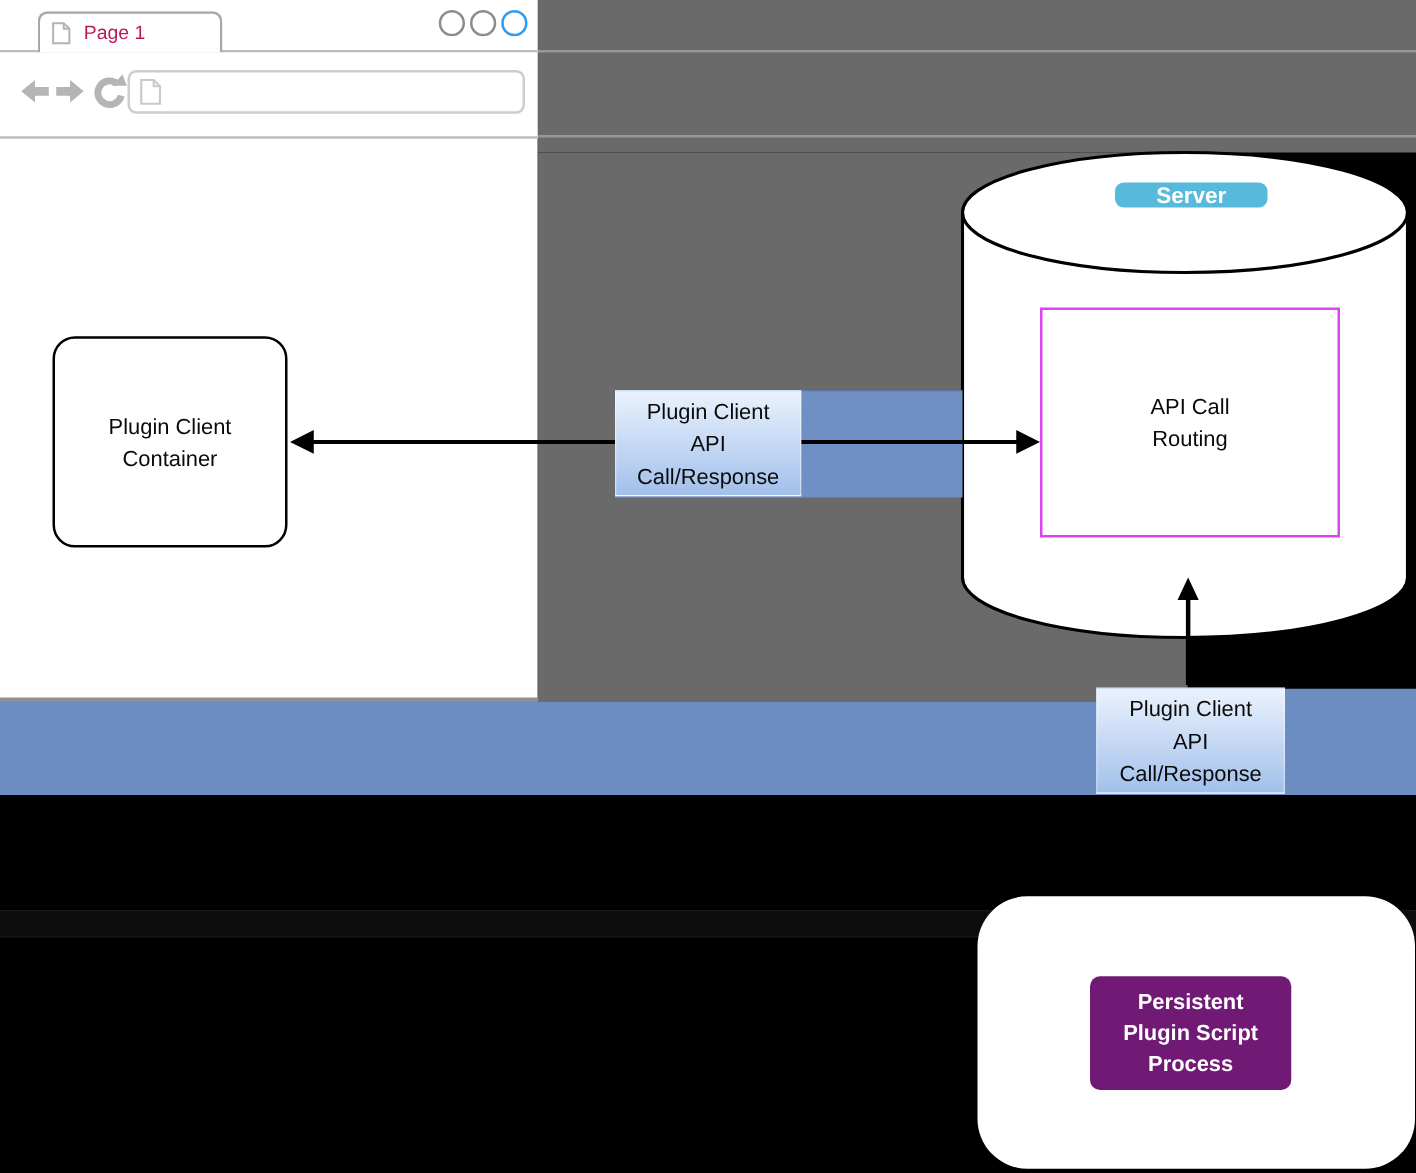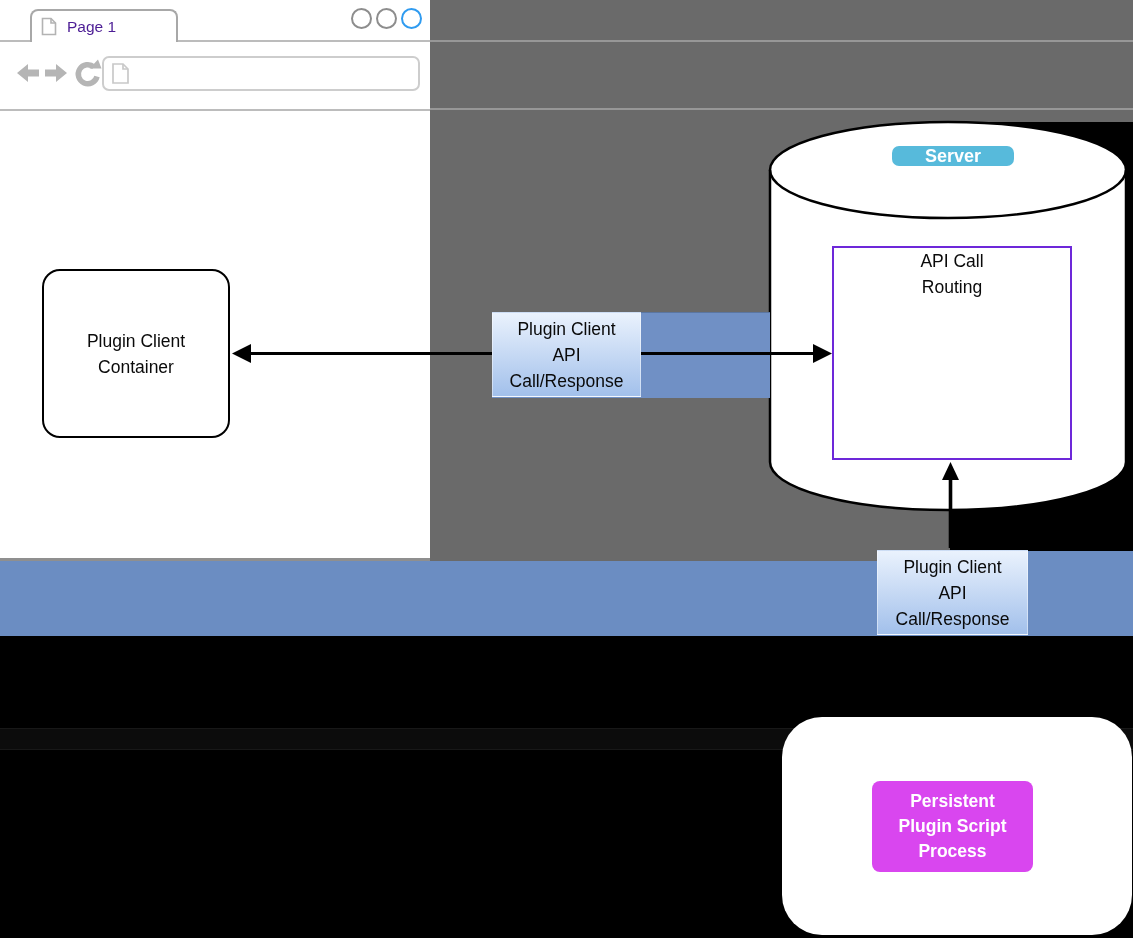--- a/index.html
+++ b/index.html
@@ -17,53 +17,53 @@
   .blue-band{left:0;top:561px;width:1133px;height:75px;background:#6b8dc2;z-index:2;}
   .blue-band-right{left:950px;top:551px;width:183px;height:85px;background:#6b8dc2;z-index:2;}
   
   .browser{left:0;top:0;width:430px;height:561px;background:#fff;z-index:5;
     border-bottom:3px solid #8f8f8f;box-sizing:border-box;}
   .tabbar{position:absolute;left:0;top:0;width:430px;height:42px;background:#fff;
     border-bottom:2px solid #bcbcbc;box-sizing:border-box;}
   .tab{position:absolute;left:30px;top:9px;width:148px;height:33px;background:#fff;
     border:2px solid #a8a8a8;border-bottom:none;border-radius:8px 8px 0 0;box-sizing:border-box;
     display:flex;align-items:center;gap:10px;padding-left:9px;z-index:6;}
-  .tab-label{font-size:15.5px;color:#4c1d95;}
+  .tab-label{font-size:15.5px;color:#be185d;}
   .circle-btn{position:absolute;top:8px;width:21px;height:21px;border-radius:50%;
     background:#fff;box-sizing:border-box;border:2px solid #8d8d8d;}
   .circle-blue{border-color:#2f9bf0;}
   .toolbar{position:absolute;left:0;top:42px;width:430px;height:69px;background:#fff;
     border-bottom:2px solid #bcbcbc;box-sizing:border-box;}
   .urlbar{position:absolute;left:102px;top:14px;width:318px;height:35px;background:#fff;
     border:2px solid #cdcdcd;border-radius:7px;box-sizing:border-box;display:flex;align-items:center;}
   .urlbar input{border:none;outline:none;flex:1;height:100%;font-size:14px;background:transparent;
     font-family:"Liberation Sans",sans-serif;}
   .nav-ic{position:absolute;top:0;}
   
   .container-box{left:42px;top:269px;width:188px;height:169px;background:#fff;
     border:2.5px solid #000;border-radius:18px;box-sizing:border-box;z-index:6;
     display:flex;align-items:center;justify-content:center;}
-  .routing-box{left:832px;top:246px;width:240px;height:214px;background:#fff;
-    border:2px solid #6d28d9;box-sizing:border-box;z-index:8;
-    display:flex;justify-content:center;}
+  .routing-box{left:832px;top:246px;width:240px;height:184px;background:#fff;
+    border:2px solid #d946ef;box-sizing:border-box;z-index:8;
+    display:flex;align-items:center;justify-content:center;}
   .diagram-text{font-size:17.5px;line-height:26px;color:#0a0a0a;text-align:center;white-space:pre-line;}
   .server-badge{left:892px;top:146px;width:122px;height:20px;background:#57badb;border-radius:7px;
     z-index:8;display:flex;align-items:center;justify-content:center;
     color:#fff;font-weight:bold;font-size:18px;}
   .mid-backing{left:492px;top:312px;width:278px;height:85px;background:#7090c5;z-index:9;
     border-top:1px solid rgba(0,0,0,0.18);}
   .api-label{background:linear-gradient(#eaf2fd,#a2c0eb);
     border:1px solid rgba(255,255,255,0.45);box-sizing:border-box;
     display:flex;align-items:center;justify-content:center;}
   .mid-label{left:492px;top:312px;width:149px;height:85px;z-index:30;}
   .lower-label{left:877px;top:550px;width:151px;height:85px;z-index:31;}
   .arrow-layer{left:0;top:0;width:1133px;height:938px;z-index:20;pointer-events:none;}
   .cylinder{left:766px;top:118px;width:370px;height:398px;z-index:7;}
   .white-round{left:782px;top:717px;width:350px;height:218px;background:#fff;border-radius:40px;z-index:40;}
-  .process-box{left:872px;top:781px;width:161px;height:91px;background:#d946ef;border-radius:8px;
+  .process-box{left:872px;top:781px;width:161px;height:91px;background:#701a75;border-radius:8px;
     z-index:41;display:flex;align-items:center;justify-content:center;
     color:#fff;font-weight:bold;font-size:17.5px;line-height:25px;text-align:center;white-space:pre-line;}
 </style>
 </head>
 <body>
 
 <div id="canvas">
 
   <div class="abs gray-a">
     <div class="gray-line" style="top:40px;"></div>

